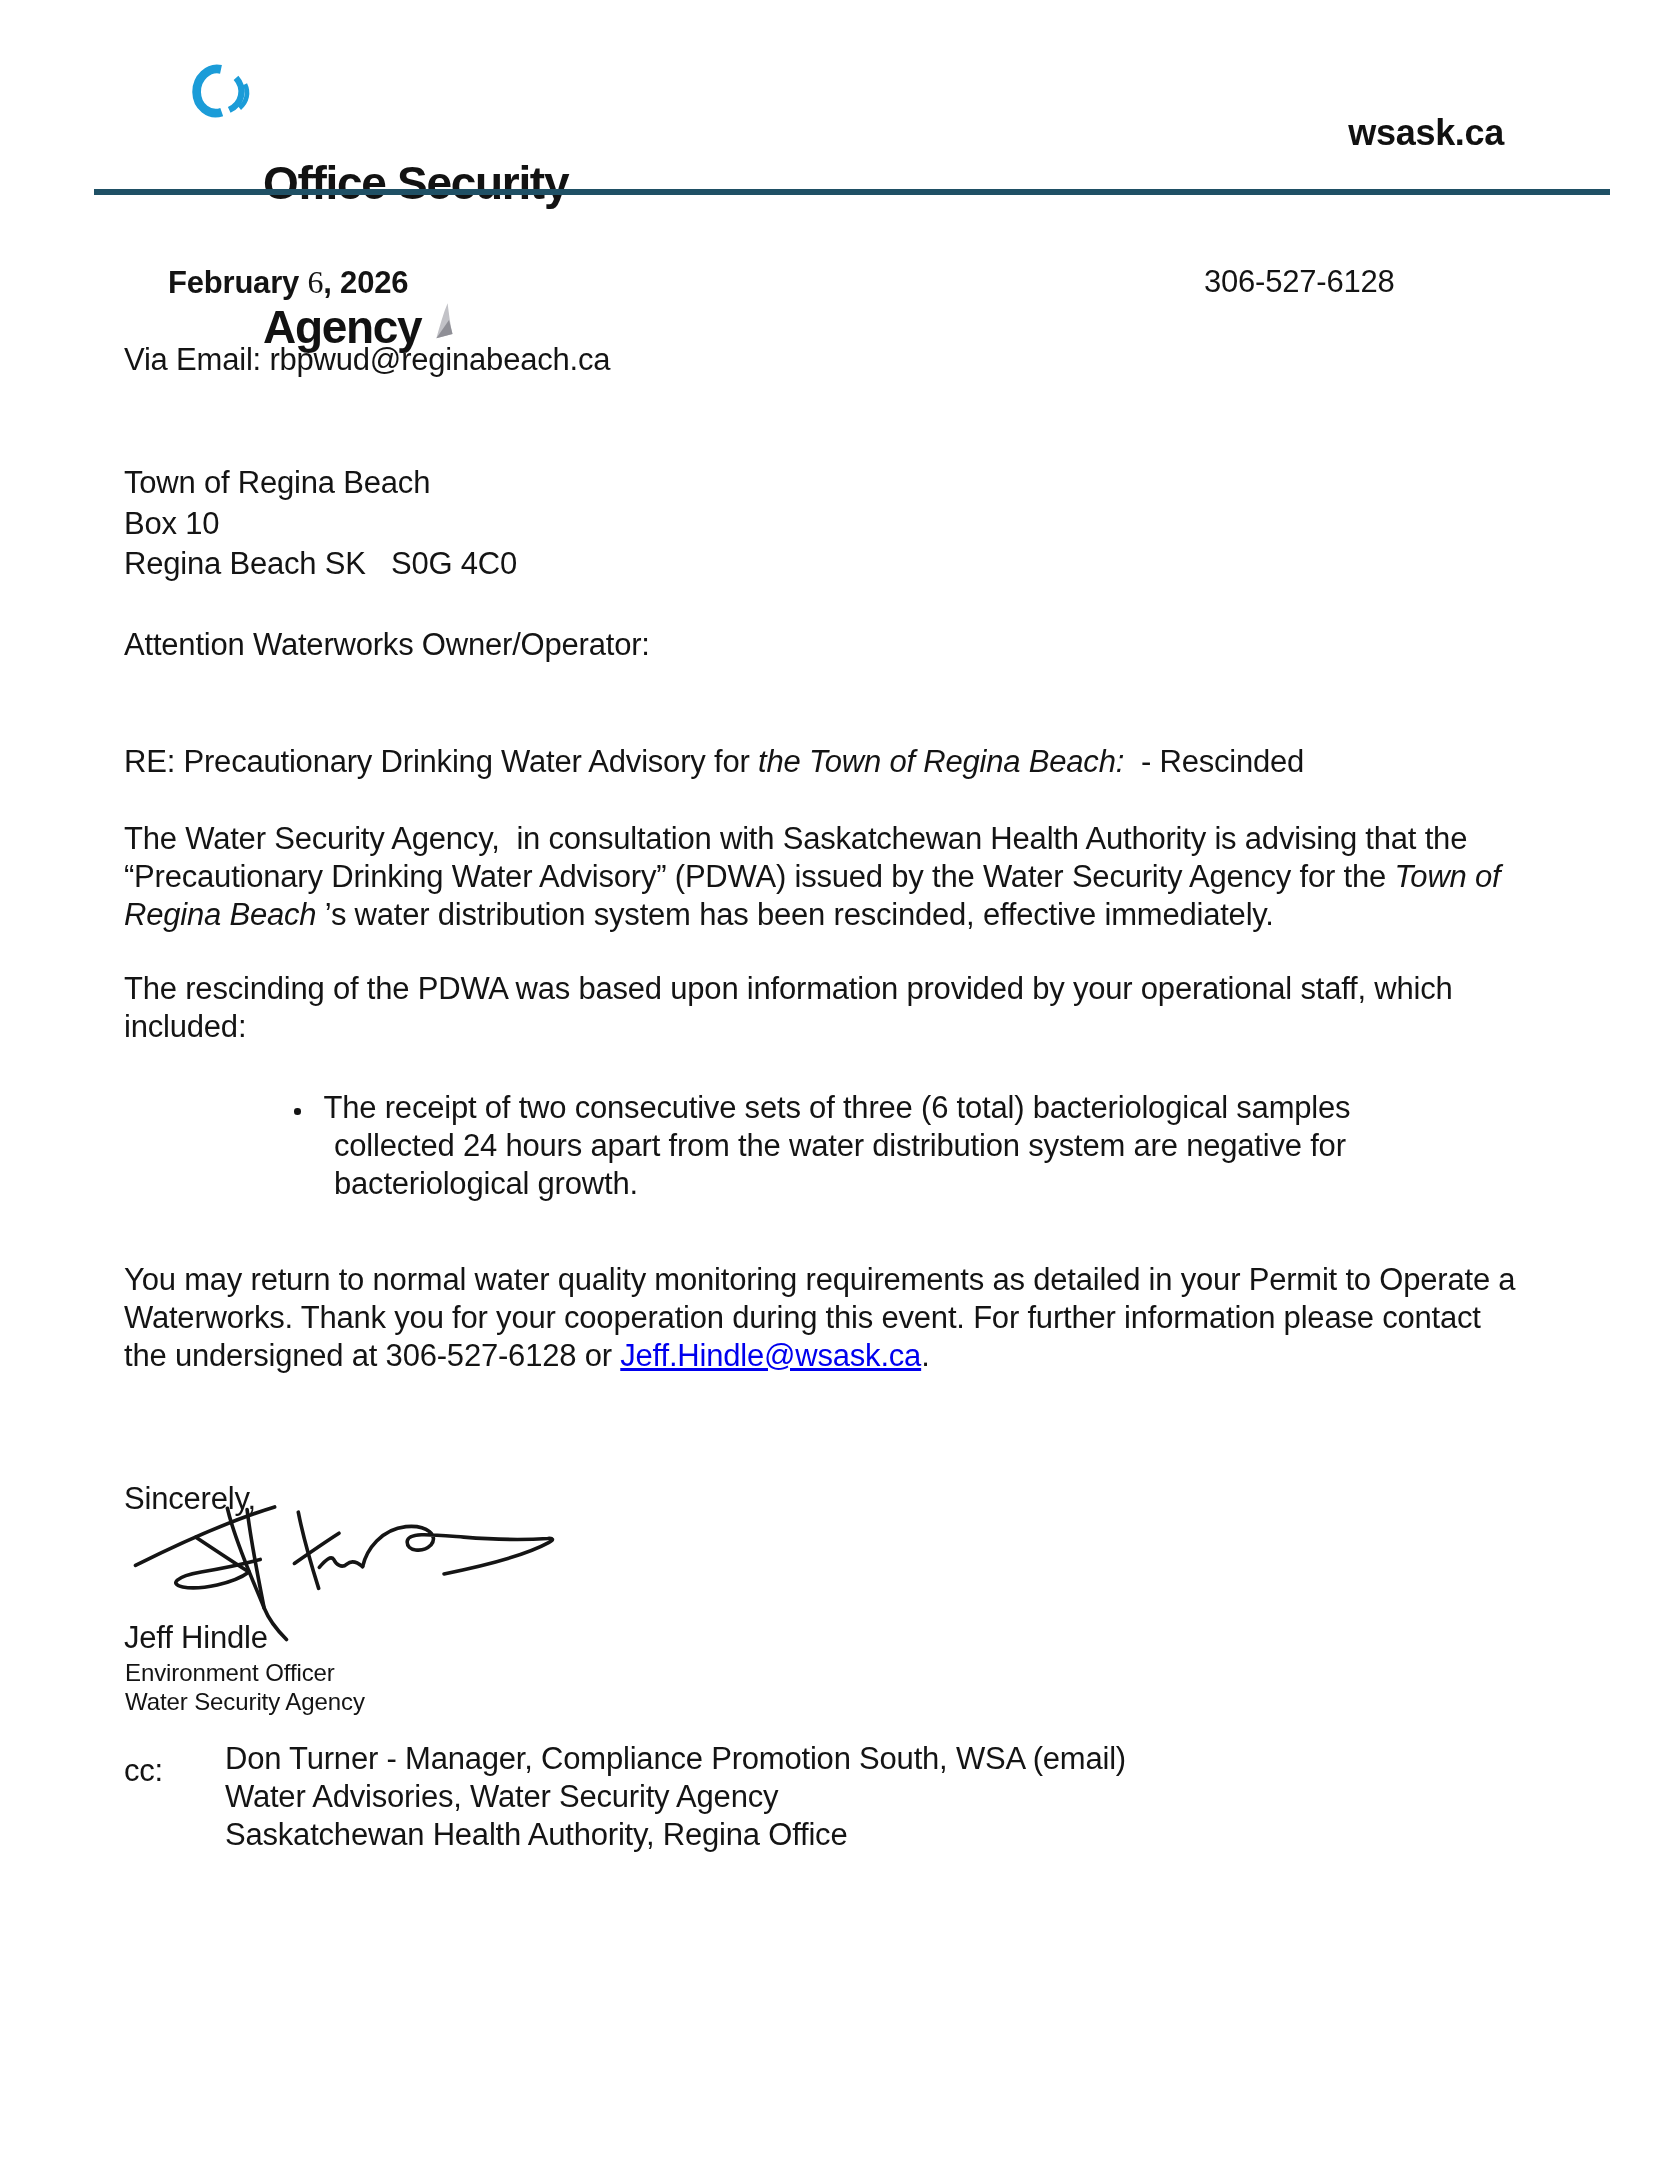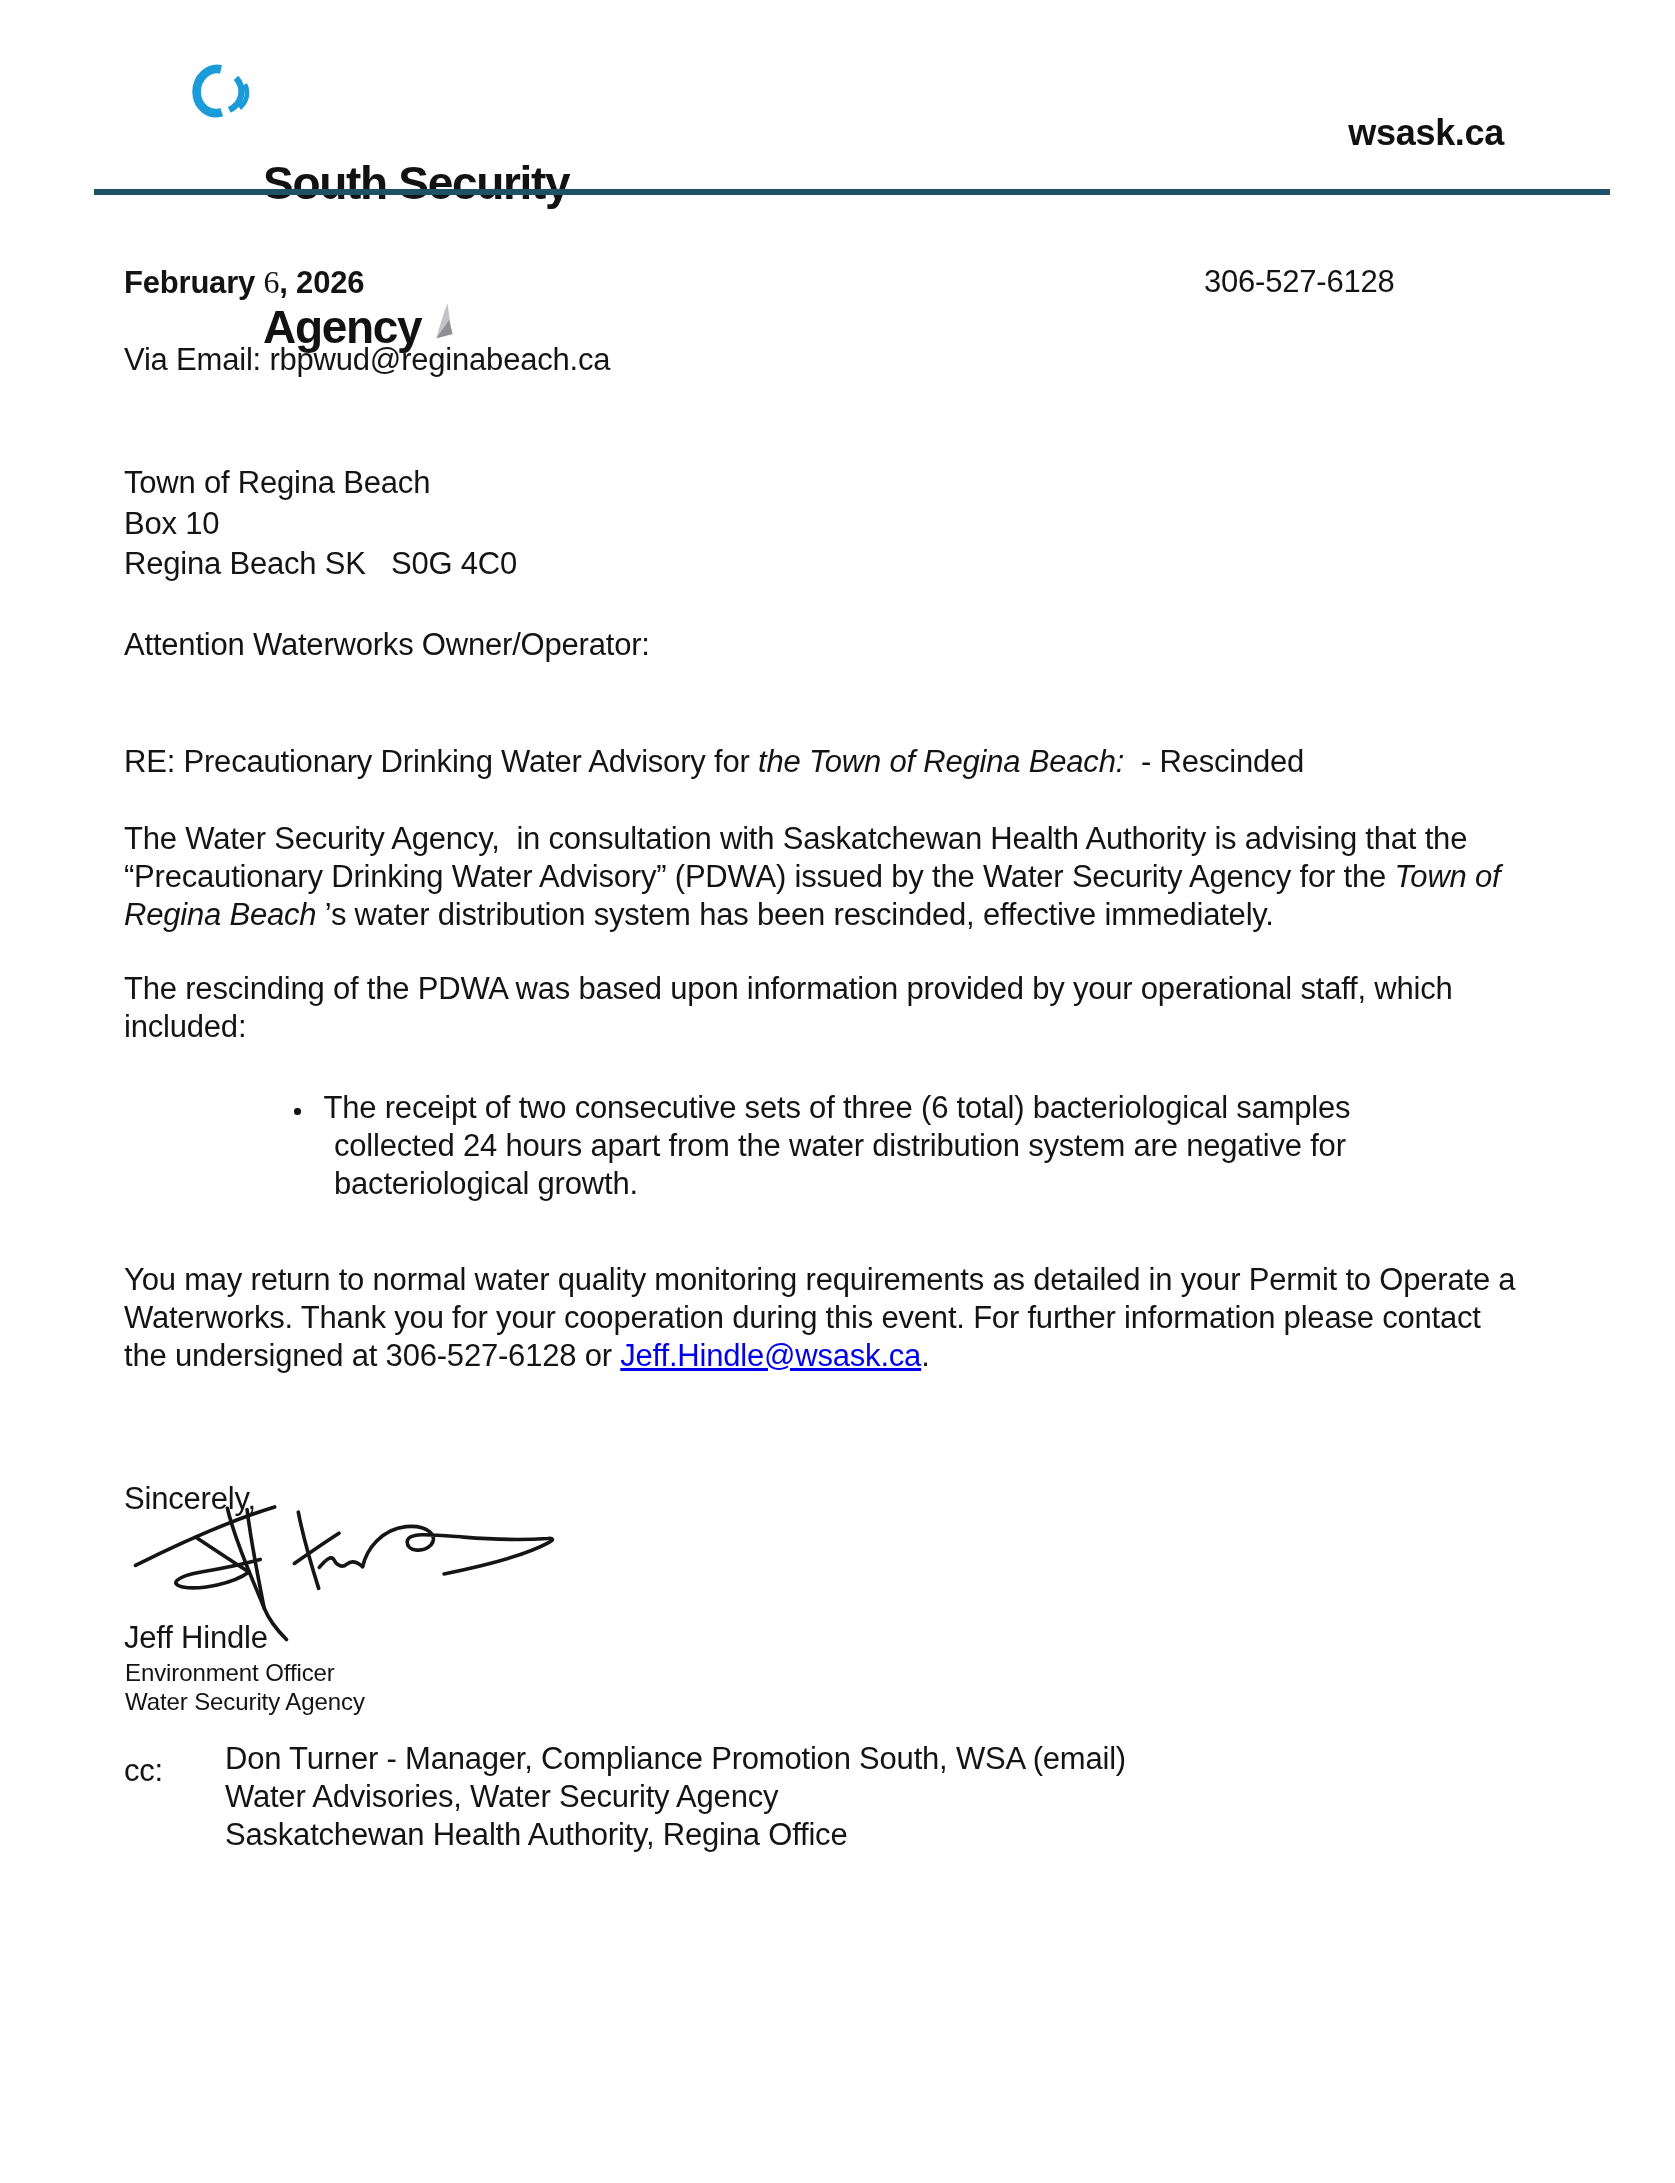--- a/index.html
+++ b/index.html
@@ -3,21 +3,21 @@
 <meta charset="utf-8">
 <style>
   html,body{margin:0;padding:0;background:#ffffff;}
   body{
     width:1675px;height:2183px;position:relative;
     font-family:"Liberation Sans",sans-serif;color:#141414;
     -webkit-font-smoothing:antialiased;
   }
   .abs{position:absolute;}
   .line{white-space:pre;font-size:31px;line-height:38px;letter-spacing:-0.2px;}
-  .bold{font-weight:bold;}
+  .bold{font-weight:bold;margin-left:44px;}
   .italic{font-style:italic;}
   .serif-digit{font-family:"Liberation Serif",serif;font-weight:400;font-size:32px;}
   .logo-text{font-weight:bold;font-size:46px;line-height:48px;letter-spacing:-1.3px;color:#121212;white-space:pre;}
   .website{font-weight:bold;font-size:36px;letter-spacing:-0.3px;color:#111111;margin-left:43px;}
   .rule{background:#1F5065;height:6px;}
   .small-line{white-space:pre;font-size:24px;line-height:30px;letter-spacing:-0.1px;}
   .para .line{display:block;}
   a.email-link{color:#0000EE;text-decoration:underline;}
   .bullet-dot{width:6.6px;height:6.6px;border-radius:50%;background:#141414;}
   .sig path{fill:none;stroke:#151515;stroke-width:5.5;stroke-linecap:round;}
@@ -29,21 +29,21 @@
   <svg width="64" height="59" viewBox="0 0 110 92" xmlns="http://www.w3.org/2000/svg">
     <g transform="rotate(10 50 46)">
       <path d="M48 6 A34 38 0 1 0 62 78" fill="none" stroke-width="15" stroke="#1B9CD8"></path>
       <path d="M76 16 A40 36 0 0 1 74 72" fill="none" stroke-width="11" stroke="#1B9CD8"></path>
       <path d="M93 24 A40 36 0 0 1 91 66" fill="none" stroke-width="8" stroke="#1B9CD8"></path>
     </g>
   </svg>
 </div>
 
 <div class="abs logo-text" style="left:263px;top:63px;">
-  <div>South Security</div>
+  <div>Office Security</div>
   <div style="display:flex;align-items:flex-start;">
     <span>Agency</span>
     <svg width="28" height="37" viewBox="0 0 40 52" style="margin-left:6.6px;margin-bottom:1.3px;" xmlns="http://www.w3.org/2000/svg">
       <path d="M28 0 C 30 16, 32 32, 35 44 L 12 50 C 17 32, 22 14, 28 0 Z" fill="#C2C2C7"></path>
       <path d="M35 44 L 12 50 L 30 24 Z" fill="#8F8F96"></path>
     </svg>
   </div>
 </div>
 
 <div class="abs website" style="right:171px;top:112px;">wsask.ca</div>

